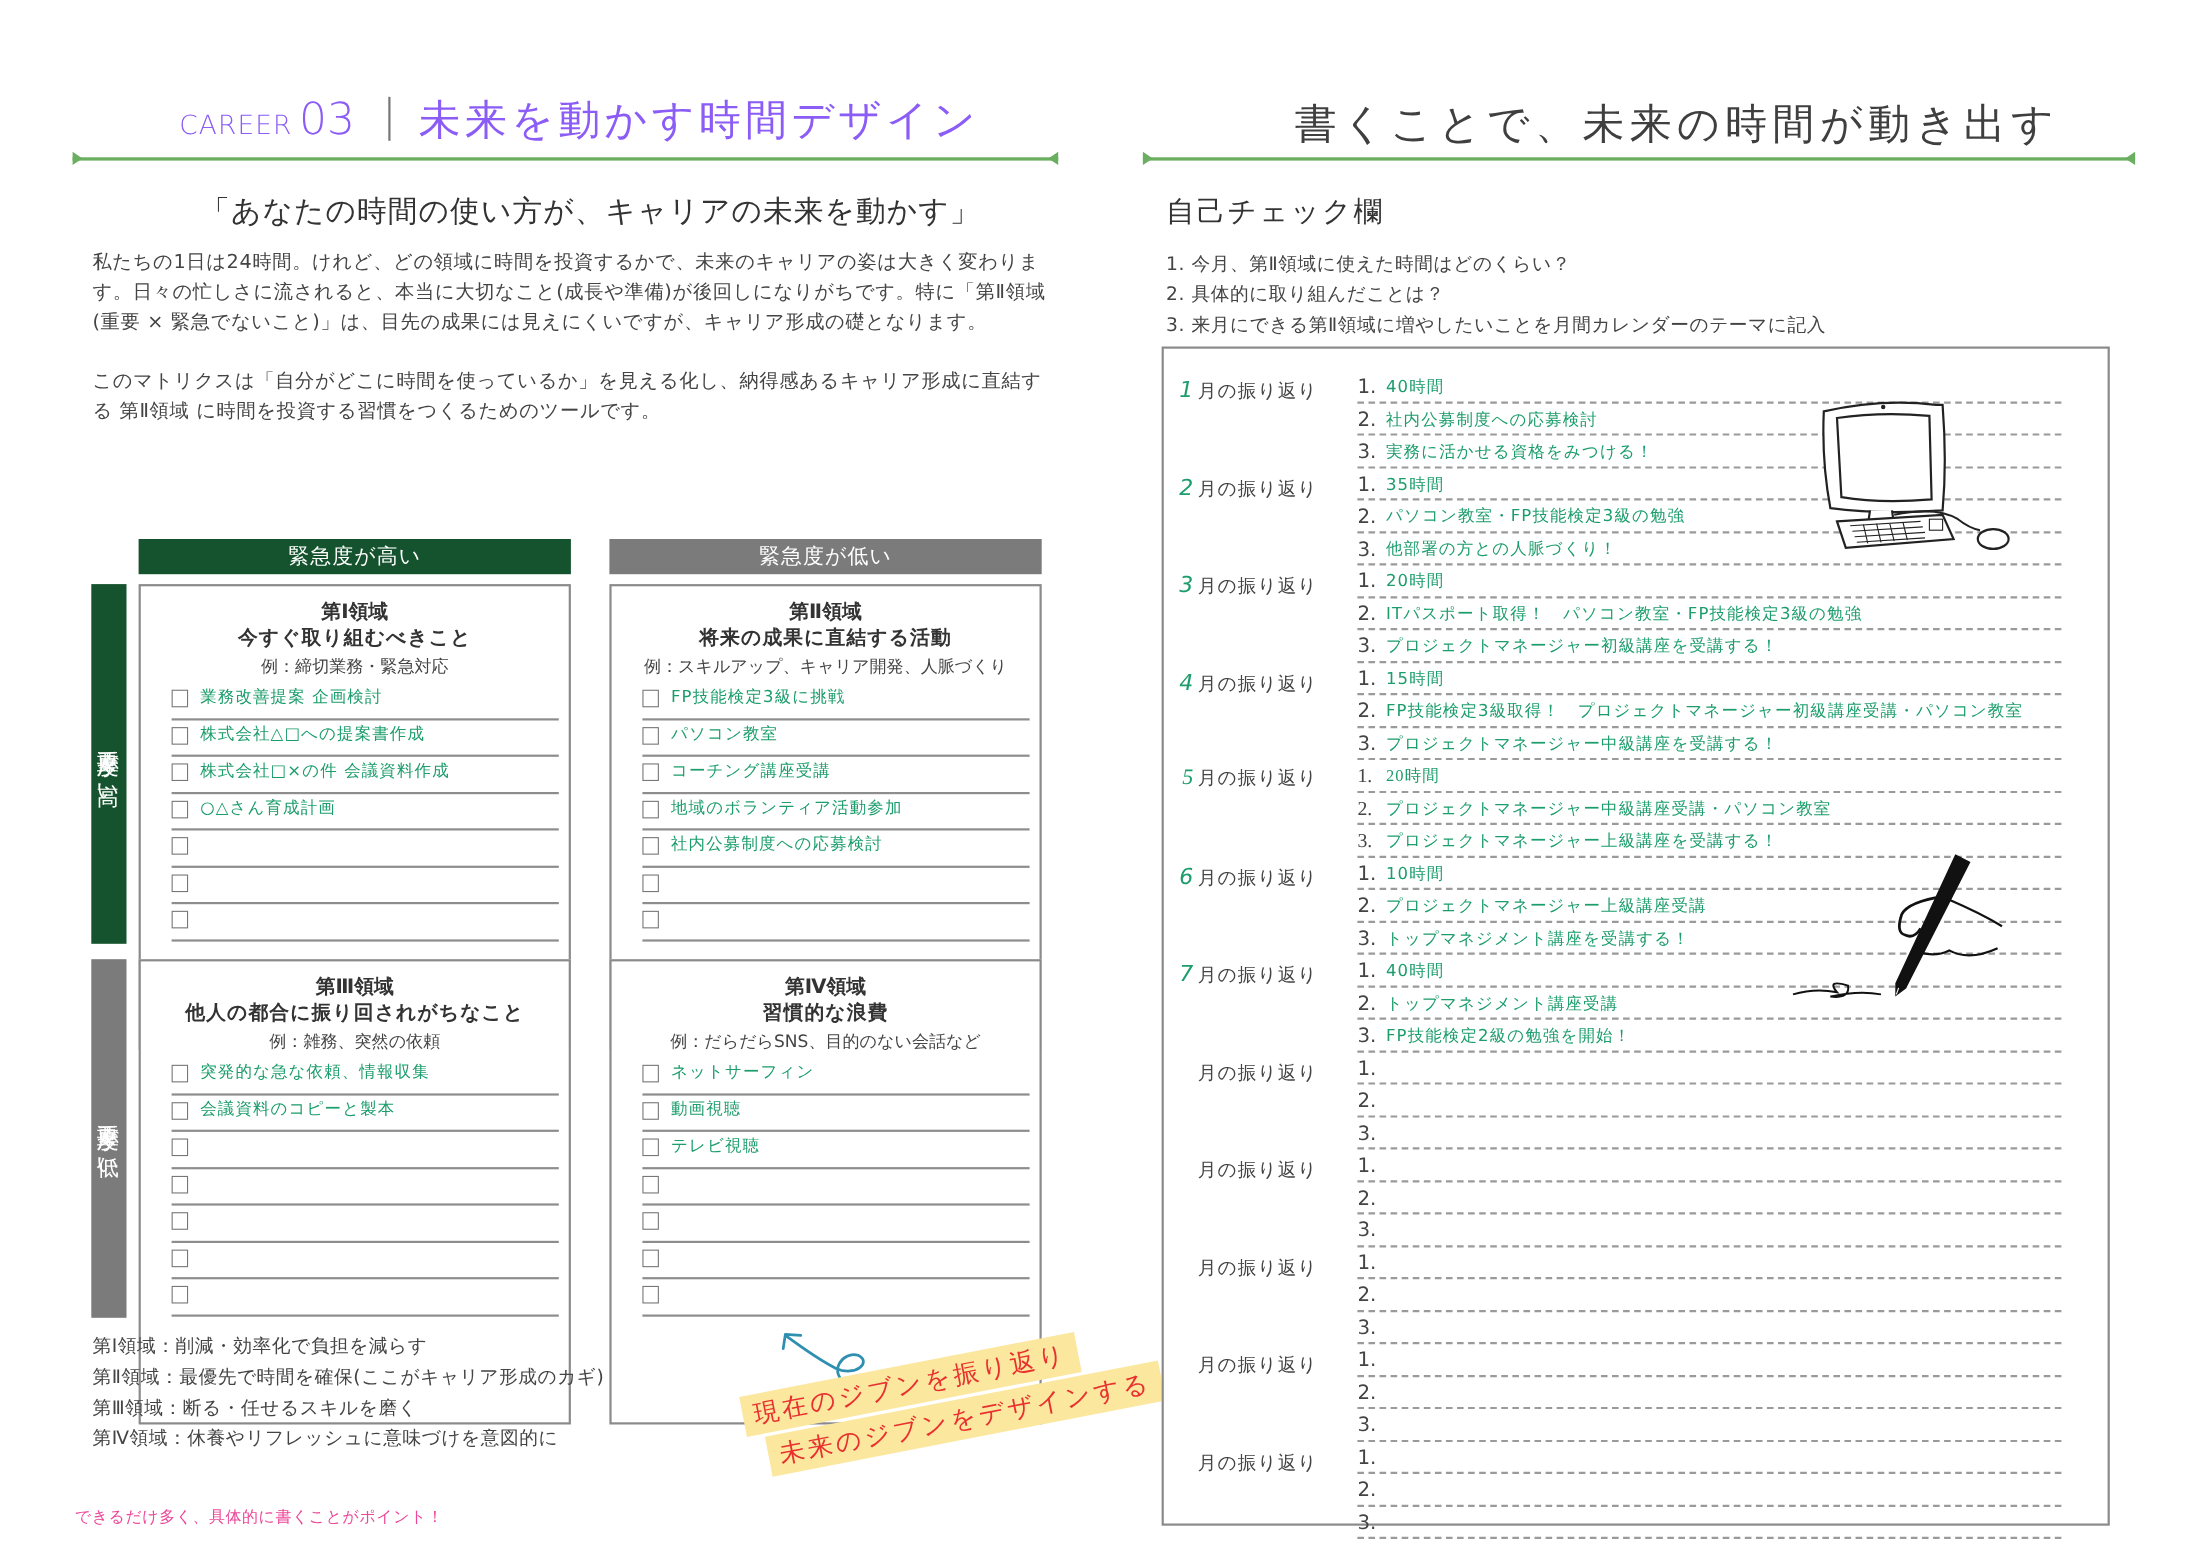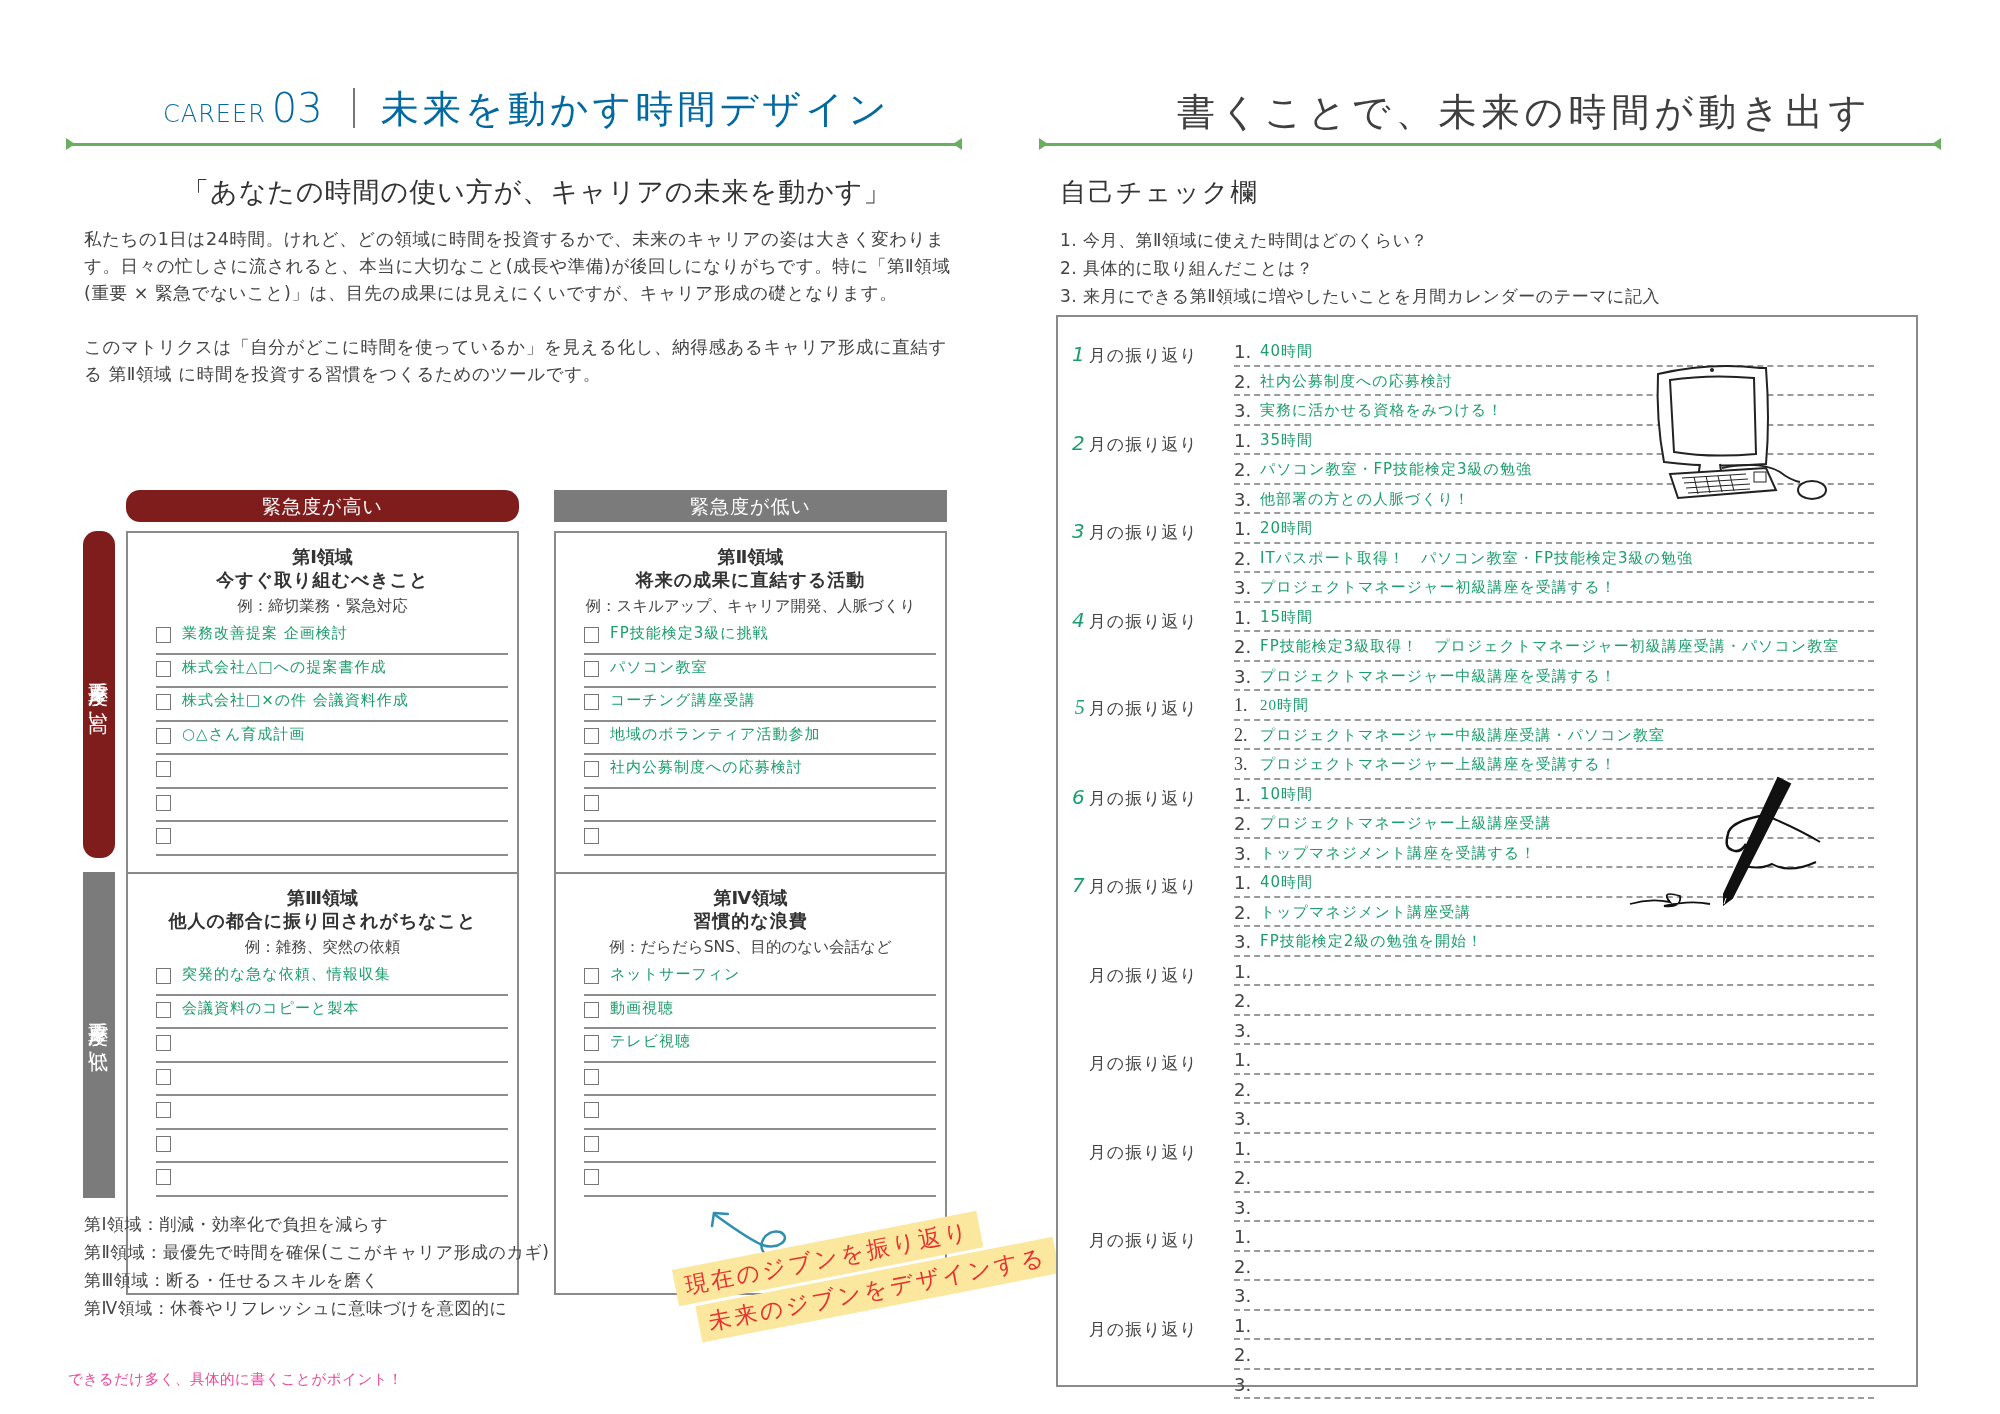--- a/index.html
+++ b/index.html
@@ -1,36 +1,36 @@
 <!DOCTYPE html>
 <html><head>
 <meta charset="utf-8">
 <style>
   * { box-sizing: border-box; margin: 0; padding: 0; }
   html, body { width: 2000px; height: 1414px; background: #ffffff; overflow: hidden; }
   body { position: relative; font-family: "DejaVu Sans", "Liberation Sans", sans-serif; color: #444; }
 
   
-  .page-title { position: absolute; top: 84px; font-size: 38px; color: #0369a1; letter-spacing: 4px; white-space: nowrap; font-weight: 300; }
+  .page-title { position: absolute; top: 84px; font-size: 38px; color: #8b5cf6; letter-spacing: 4px; white-space: nowrap; font-weight: 300; }
   .career { font-size: 24px; letter-spacing: 1px; }
   .career-num { font-size: 40px; letter-spacing: 0; margin-left: 6px; }
   .title-sep { display: inline-block; width: 2px; height: 40px; background: #777; vertical-align: -6px; margin: 0 26px 0 30px; }
   .rule { position: absolute; height: 3px; background: #6aae5f; }
   .rule::before, .rule::after { content: ""; position: absolute; top: -5px; border-top: 6.5px solid transparent; border-bottom: 6.5px solid transparent; }
   .rule.l::before { left: 0; border-left: 9px solid #6aae5f; }
   .rule.l::after { right: 0; border-right: 9px solid #6aae5f; }
 
   .lead { position: absolute; left: 182px; top: 174px; font-size: 27px; color: #333; letter-spacing: 1px; white-space: nowrap; }
   .intro { position: absolute; left: 84px; top: 226px; width: 880px; font-size: 17.5px; line-height: 27px; color: #444; letter-spacing: 0.6px; }
   .intro p { margin-bottom: 27px; }
 
   
   .col-head { position: absolute; height: 32px; color: #fff; font-size: 19px; text-align: center; line-height: 32px; letter-spacing: 1px; }
   .row-head { position: absolute; width: 32px; color: #fff; font-size: 20px; display: flex; align-items: center; justify-content: center; writing-mode: vertical-rl; letter-spacing: 2px; }
-  .green { background: #7f1d1d; border-radius: 14px; }
+  .green { background: #14532d; }
   .gray { background: #7b7b7b; }
   .quad { position: absolute; width: 393px; height: 423px; border: 2px solid #8a8a8a; background: #fff; }
   .quad-title { text-align: center; font-size: 18px; color: #333; margin-top: 12px; line-height: 23px; font-weight: bold; }
   .quad-sub { text-align: center; font-size: 18px; color: #333; line-height: 23px; font-weight: bold; letter-spacing: 1px; }
   .quad-ex { text-align: center; font-size: 15.5px; color: #444; margin-top: 5px; margin-bottom: 4px; white-space: nowrap; }
   .task { position: relative; margin-left: 28px; width: 352px; height: 33.5px; border-bottom: 2px solid #8d8d8d; }
   .task .cb { position: absolute; left: 0; top: 6px; width: 15px; height: 16px; border: 1.5px solid #777; background: #fff; }
   .task .tx { position: absolute; left: 26px; top: 3px; font-size: 15px; color: #1c9d6c; white-space: nowrap; letter-spacing: 1px; font-family: "DejaVu Sans", sans-serif; }
 
   

